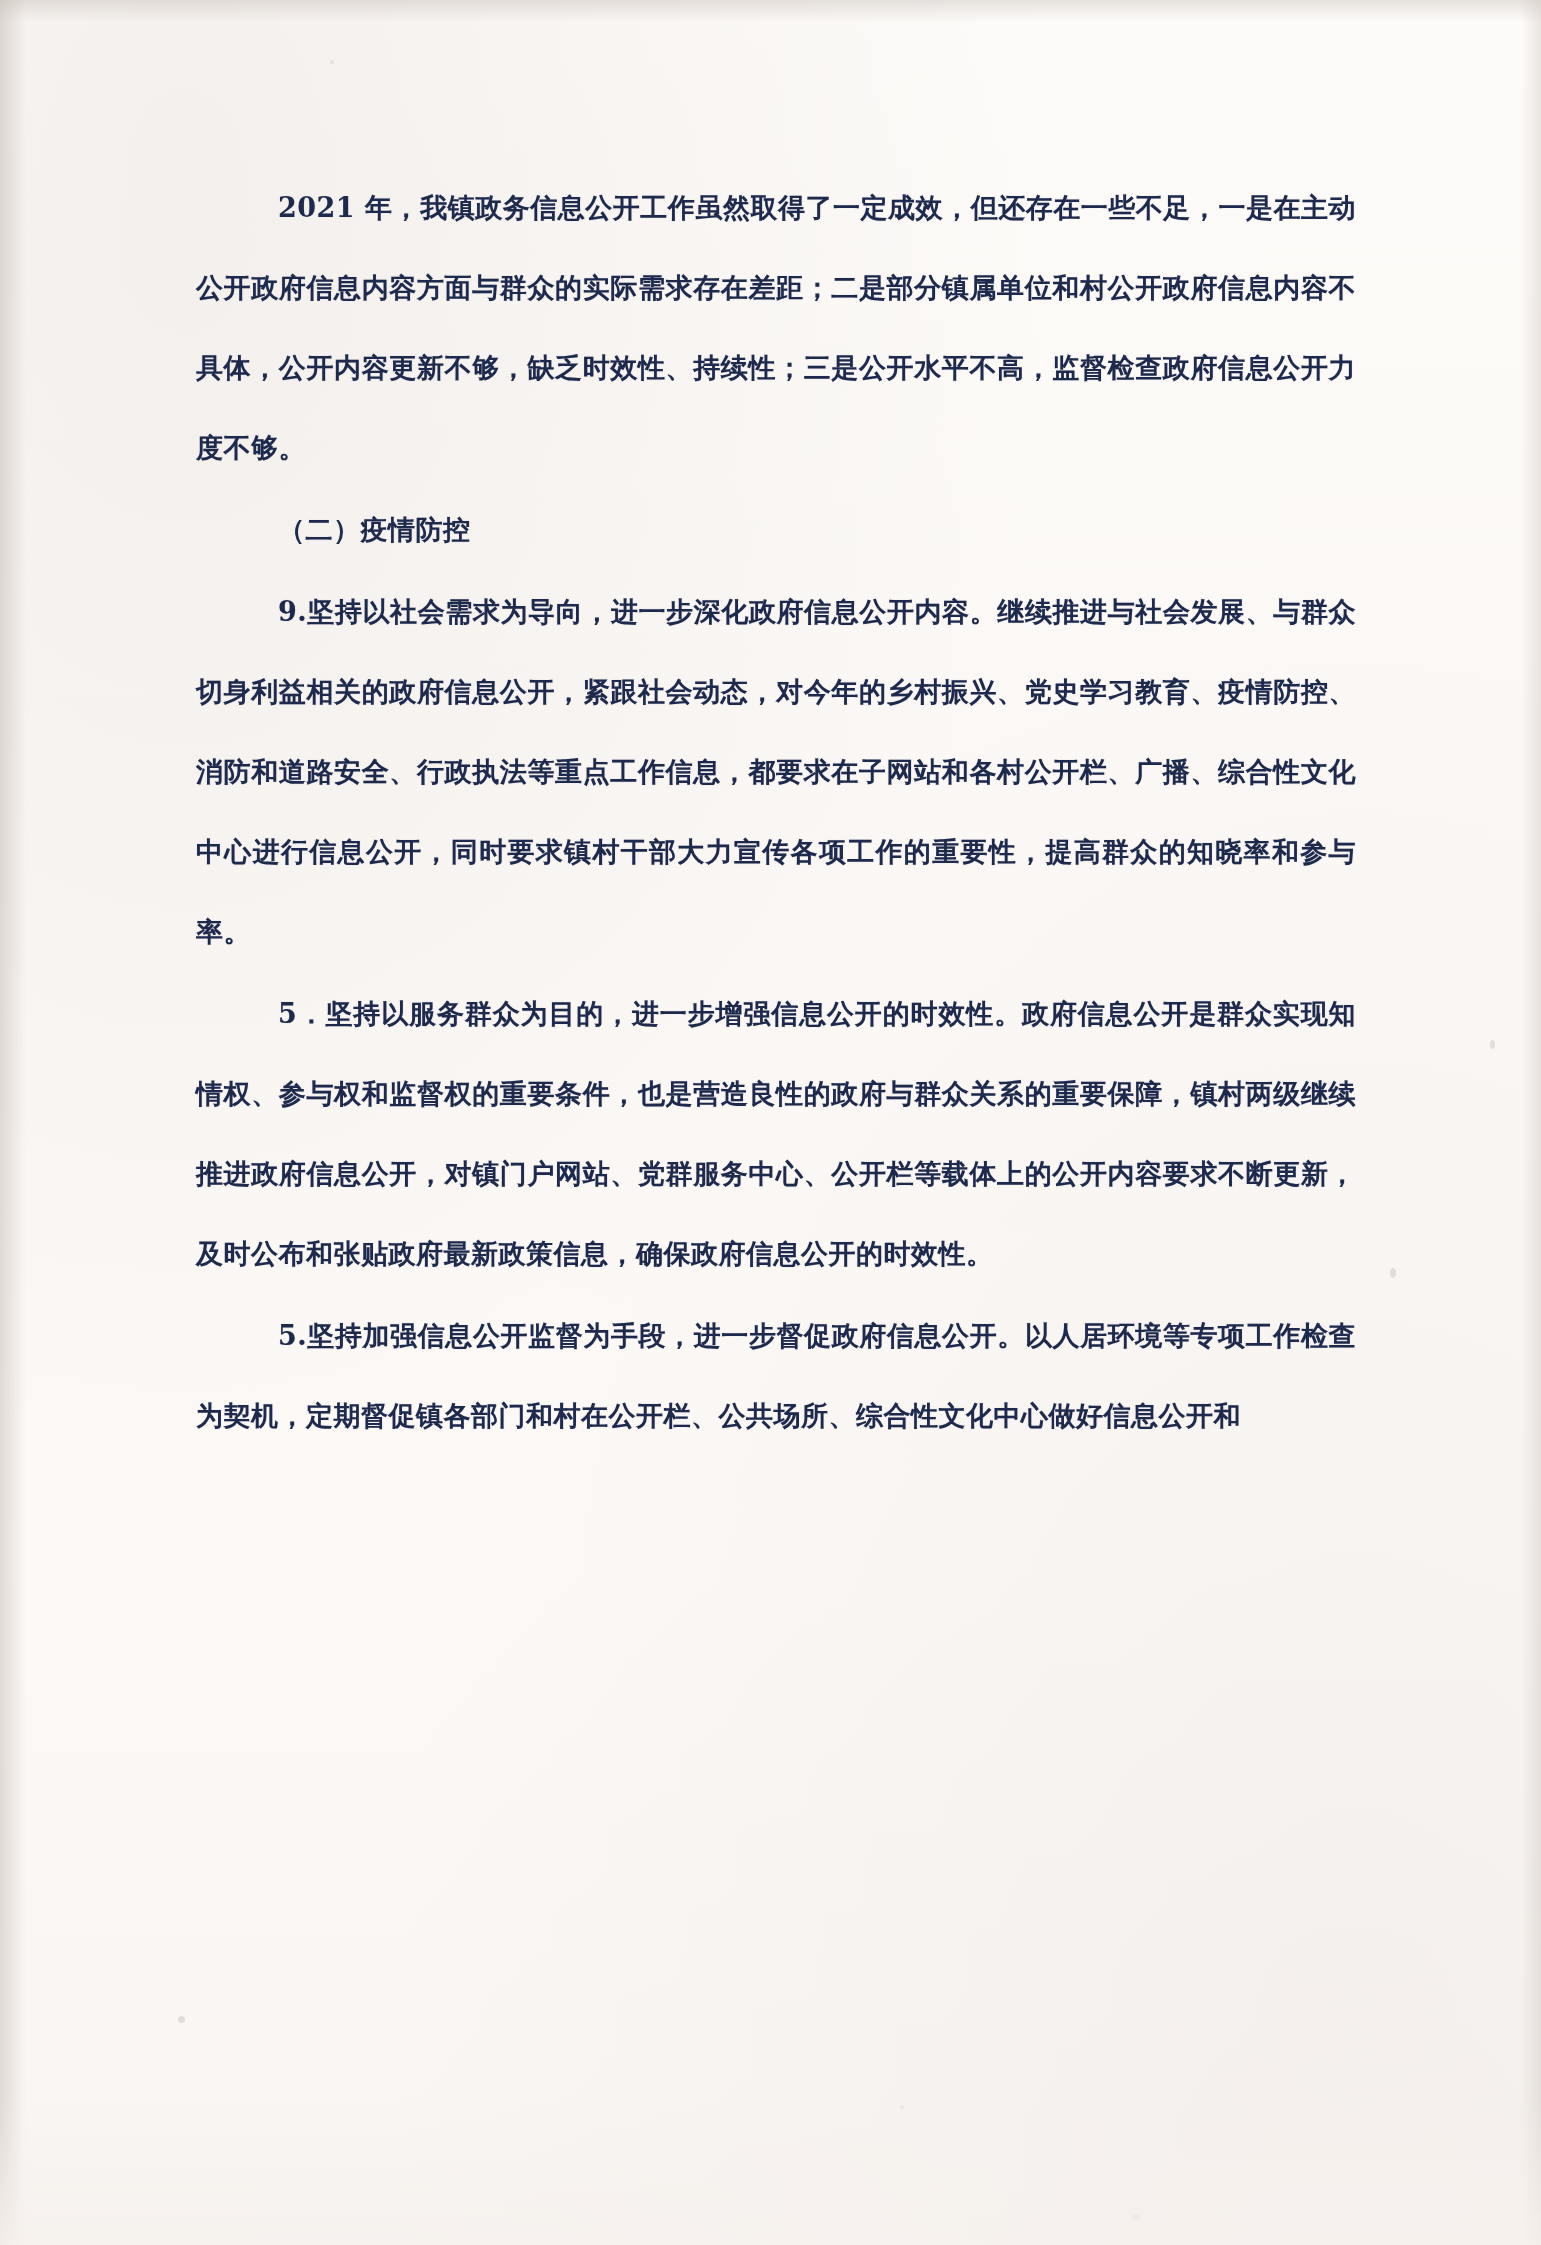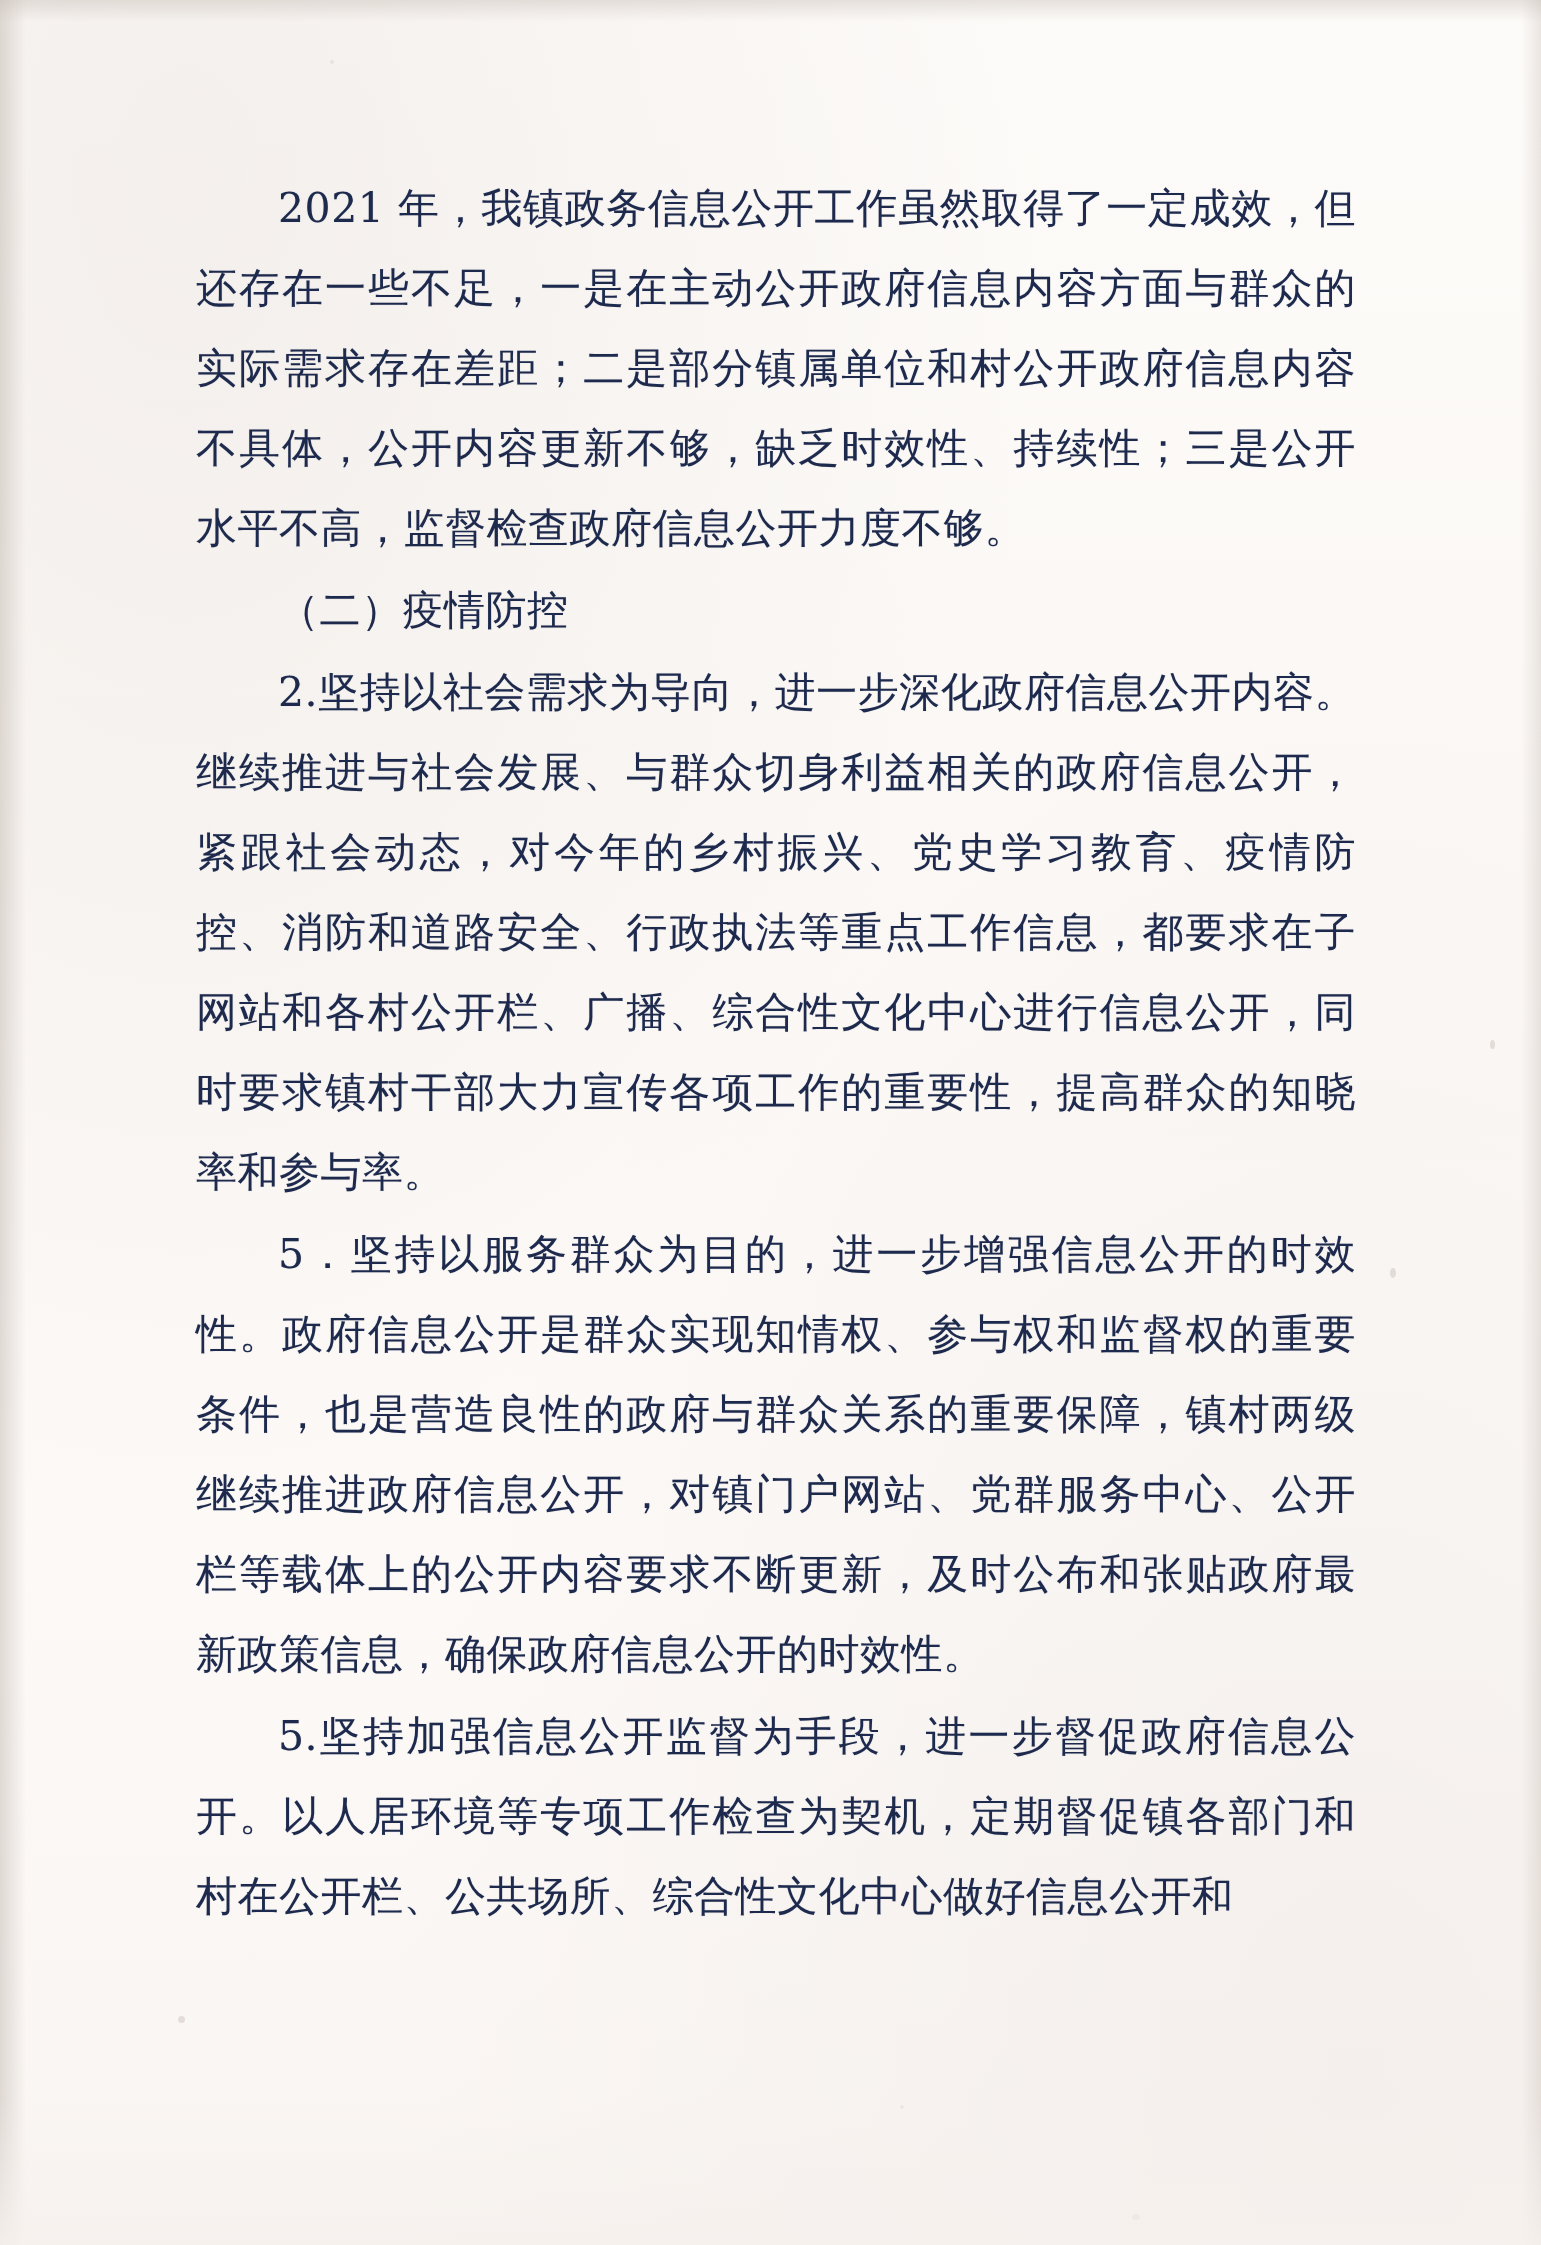--- a/index.html
+++ b/index.html
@@ -35,28 +35,29 @@
 
   .content {
     position: absolute;
     left: 196px;
     top: 168px;
     width: 1160px;
   }
 
   p.para {
     margin: 0 0 2px 0;
-    font-size: 41px;
+    font-size: 27px;
     line-height: 80px;
     color: #1d2a4d;
     letter-spacing: 0.5px;
     text-align: justify;
     text-justify: inter-ideograph;
     font-family: "DejaVu Serif", "Liberation Serif", serif;
     text-shadow: 0 0 1px rgba(29,42,77,0.25);
+    font-weight: bold;
   }
 
   p.indent {
     text-indent: 82px;
   }
 
   .bottom-fade {
     position: absolute;
     left: 0;
     right: 0;
@@ -100,19 +101,19 @@
   <div class="speck" style="left:1490px; top:1040px; width:5px; height:9px;"></div>
   <div class="speck" style="left:1390px; top:1268px; width:6px; height:10px;"></div>
   <div class="speck" style="left:178px; top:2016px; width:7px; height:7px;"></div>
   <div class="speck" style="left:1132px; top:2214px; width:8px; height:6px;"></div>
   <div class="speck" style="left:330px; top:60px; width:4px; height:4px; opacity:0.2;"></div>
   <div class="speck" style="left:900px; top:2105px; width:4px; height:4px; opacity:0.18;"></div>
 
   <div class="content">
     <p class="para indent">2021 年，我镇政务信息公开工作虽然取得了一定成效，但还存在一些不足，一是在主动公开政府信息内容方面与群众的实际需求存在差距；二是部分镇属单位和村公开政府信息内容不具体，公开内容更新不够，缺乏时效性、持续性；三是公开水平不高，监督检查政府信息公开力度不够。</p>
     <p class="para indent">（二）疫情防控</p>
-    <p class="para indent">2.坚持以社会需求为导向，进一步深化政府信息公开内容。继续推进与社会发展、与群众切身利益相关的政府信息公开，紧跟社会动态，对今年的乡村振兴、党史学习教育、疫情防控、消防和道路安全、行政执法等重点工作信息，都要求在子网站和各村公开栏、广播、综合性文化中心进行信息公开，同时要求镇村干部大力宣传各项工作的重要性，提高群众的知晓率和参与率。</p>
+    <p class="para indent">9.坚持以社会需求为导向，进一步深化政府信息公开内容。继续推进与社会发展、与群众切身利益相关的政府信息公开，紧跟社会动态，对今年的乡村振兴、党史学习教育、疫情防控、消防和道路安全、行政执法等重点工作信息，都要求在子网站和各村公开栏、广播、综合性文化中心进行信息公开，同时要求镇村干部大力宣传各项工作的重要性，提高群众的知晓率和参与率。</p>
     <p class="para indent">5．坚持以服务群众为目的，进一步增强信息公开的时效性。政府信息公开是群众实现知情权、参与权和监督权的重要条件，也是营造良性的政府与群众关系的重要保障，镇村两级继续推进政府信息公开，对镇门户网站、党群服务中心、公开栏等载体上的公开内容要求不断更新，及时公布和张贴政府最新政策信息，确保政府信息公开的时效性。</p>
     <p class="para indent">5.坚持加强信息公开监督为手段，进一步督促政府信息公开。以人居环境等专项工作检查为契机，定期督促镇各部门和村在公开栏、公共场所、综合性文化中心做好信息公开和</p>
   </div>
 
   <div class="bottom-fade"></div>
 </div>
 
 </body></html>

